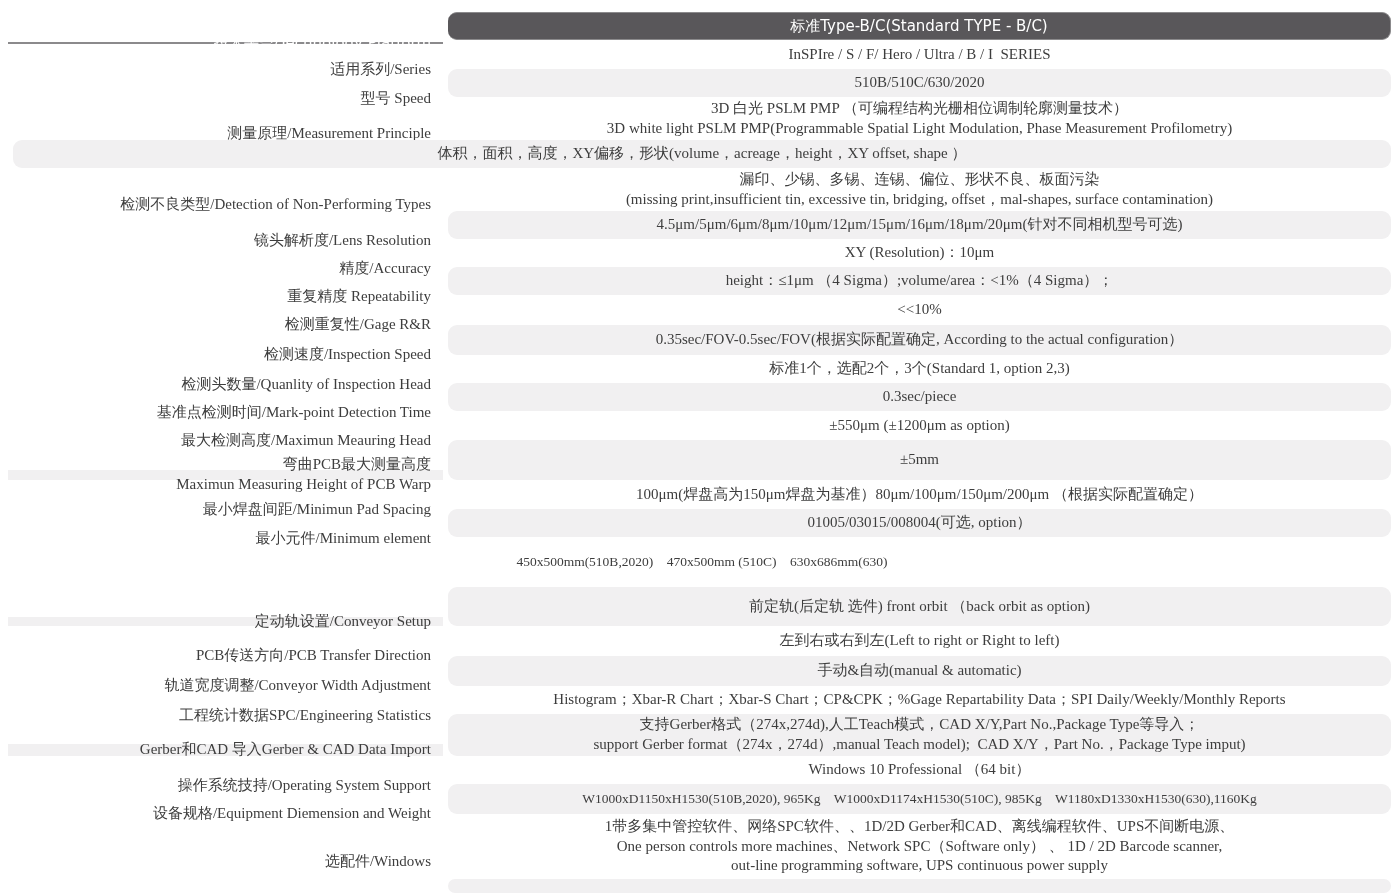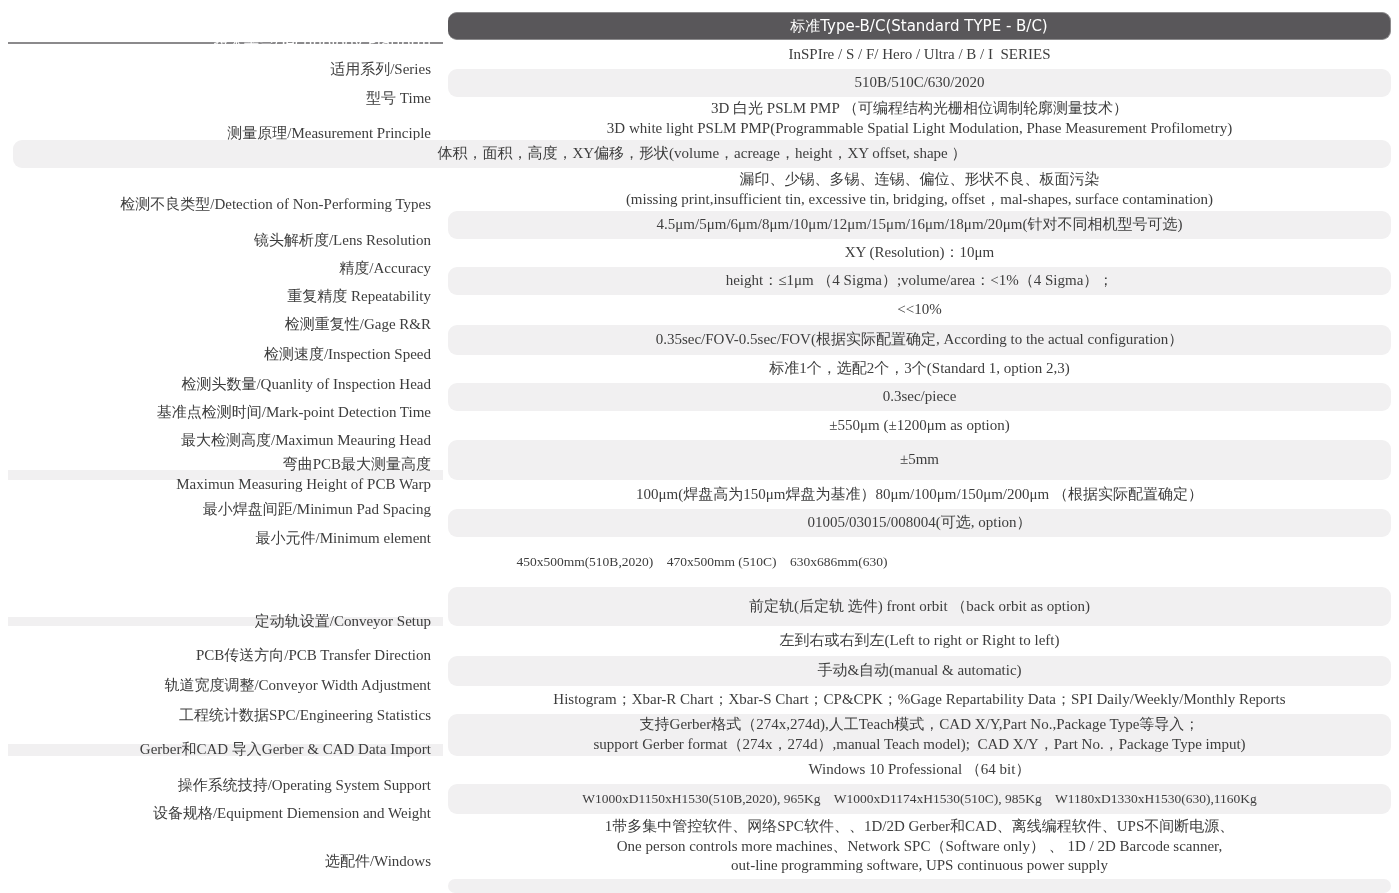--- a/index.html
+++ b/index.html
@@ -66,21 +66,21 @@
       <div class="spec-row">
         <div class="label-cell">
           <div class="line">适用系列/Series</div>
         </div>
         <div class="value-cell">
           <div class="line">InSPIre / S / F/ Hero / Ultra / B / I  SERIES</div>
         </div>
       </div>
       <div class="spec-row">
         <div class="label-cell">
-          <div class="line">型号 Time</div>
+          <div class="line">型号 Speed</div>
         </div>
         <div class="value-cell">
           <div class="line">510B/510C/630/2020</div>
         </div>
       </div>
       <div class="spec-row">
         <div class="label-cell">
           <div class="line">测量原理/Measurement Principle</div>
         </div>
         <div class="value-cell">

